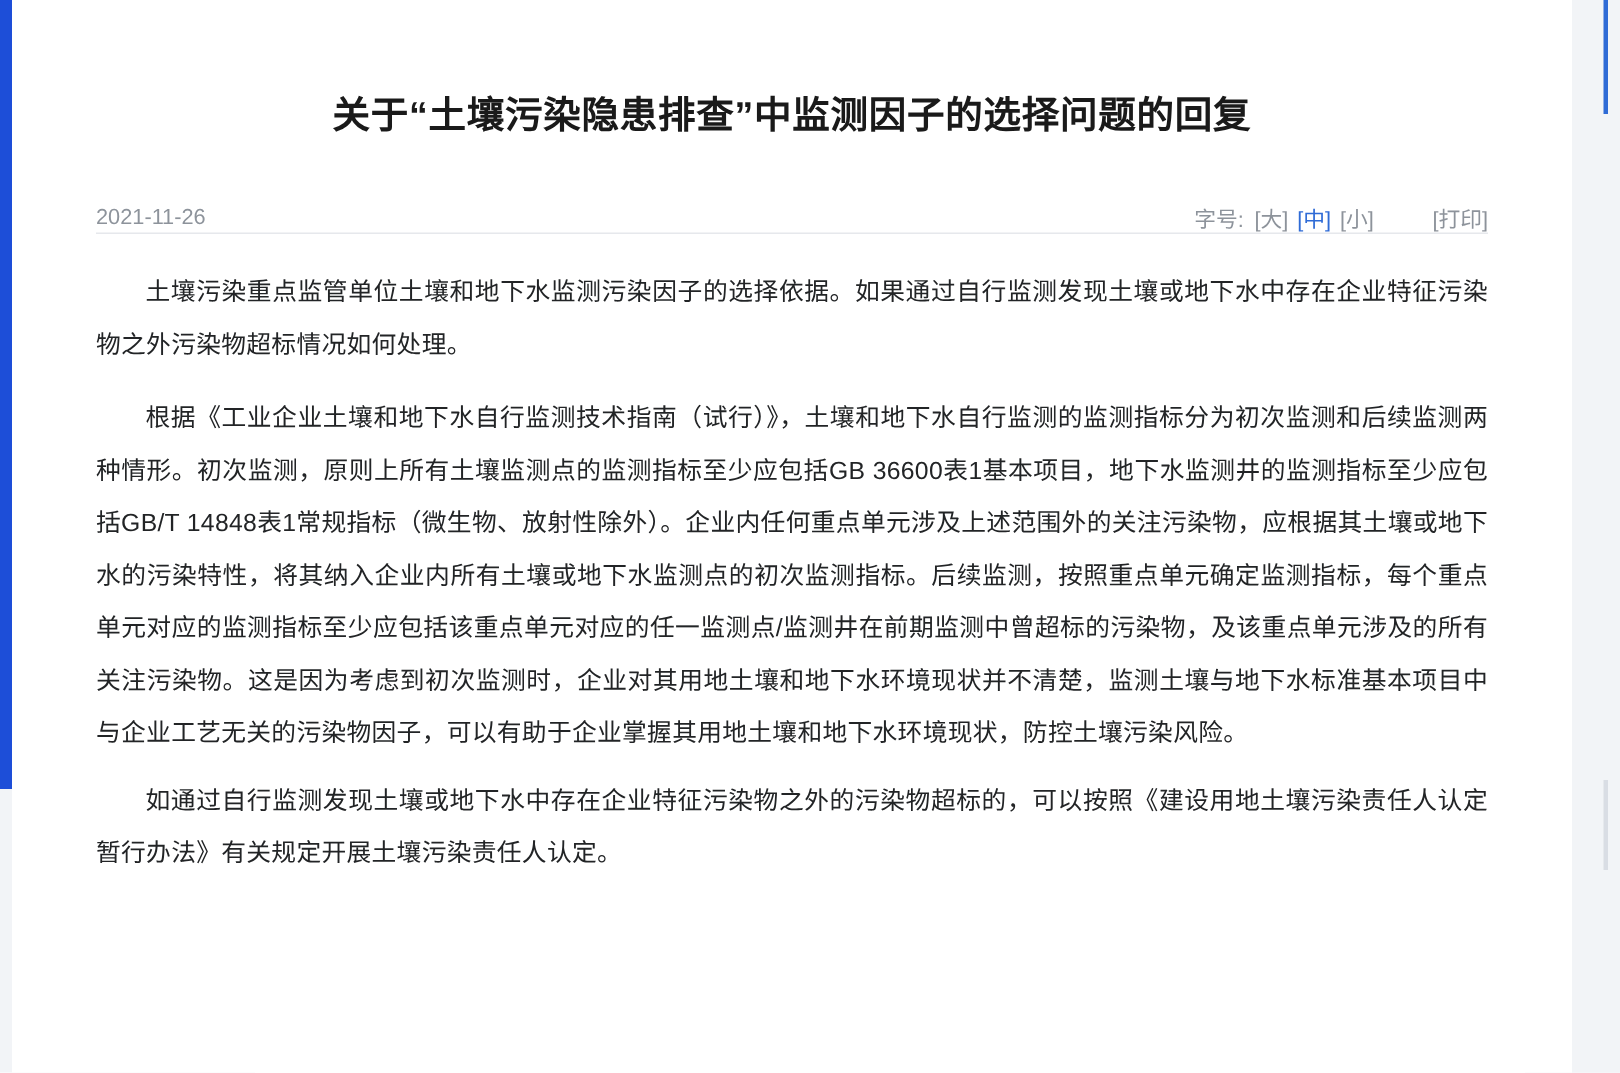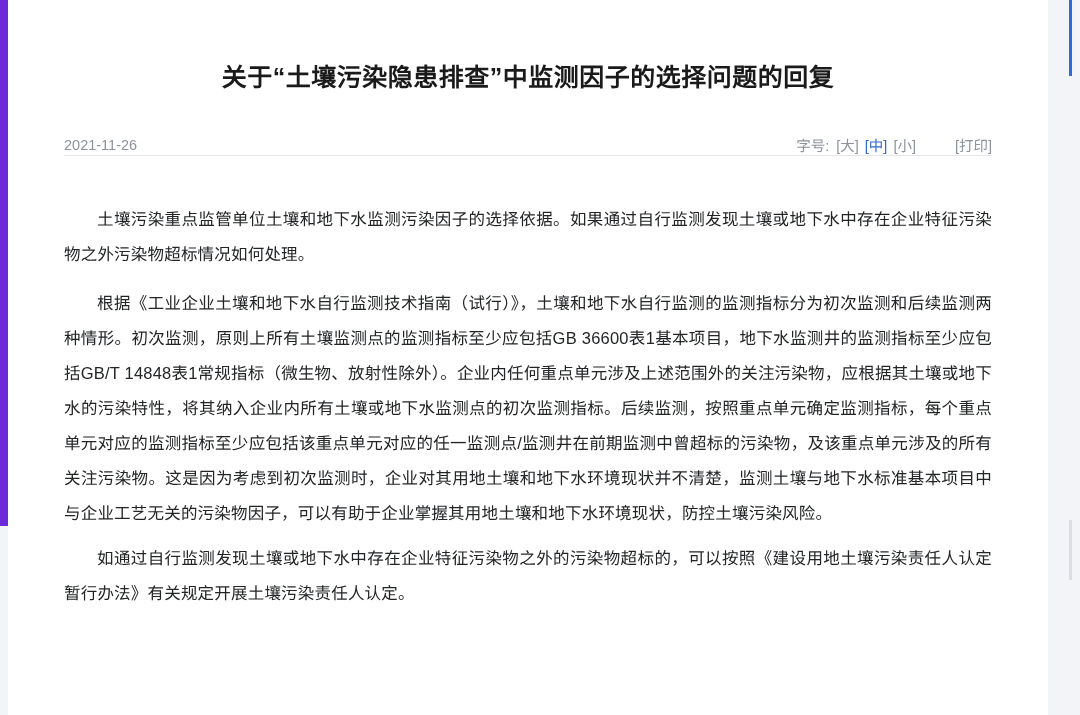--- a/index.html
+++ b/index.html
@@ -10,21 +10,21 @@
     width: 1080px;
     height: 715px;
     background: #f2f4f7;
     font-family: "Liberation Sans", "DejaVu Sans", sans-serif;
     overflow: hidden;
   }
   .page {
     position: relative;
     width: 1080px;
     height: 526px;
-    background: #6d28d9;
+    background: #1d4ed8;
   }
   
   .sheet {
     position: absolute;
     left: 8px;
     top: 0;
     width: 1040px;
     height: 715px;
     background: #ffffff;
     box-sizing: border-box;
@@ -118,21 +118,20 @@
     line-height: 34px;
   }
   .para {
     margin: 0 0 10px 0;
     text-indent: 2em;
     text-align: justify;
     letter-spacing: 0.2px;
   }
   .para.tight {
     margin-bottom: 14px;
-    margin-top: 24px;
   }
 </style>
 </head>
 <body>
 
 <div class="page">
   <div class="gutter-strip"></div>
   <div class="accent-bar"></div>
   <div class="accent-bar2"></div>
 

